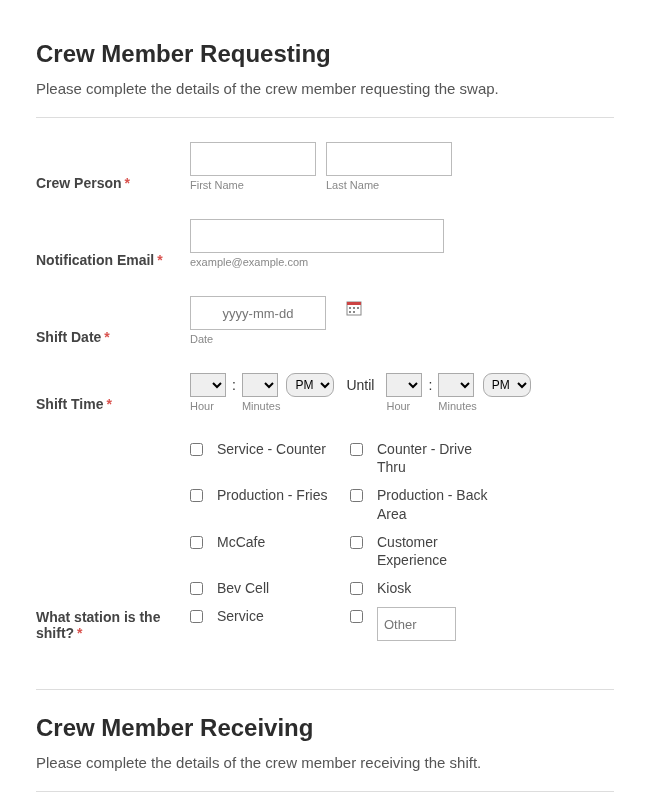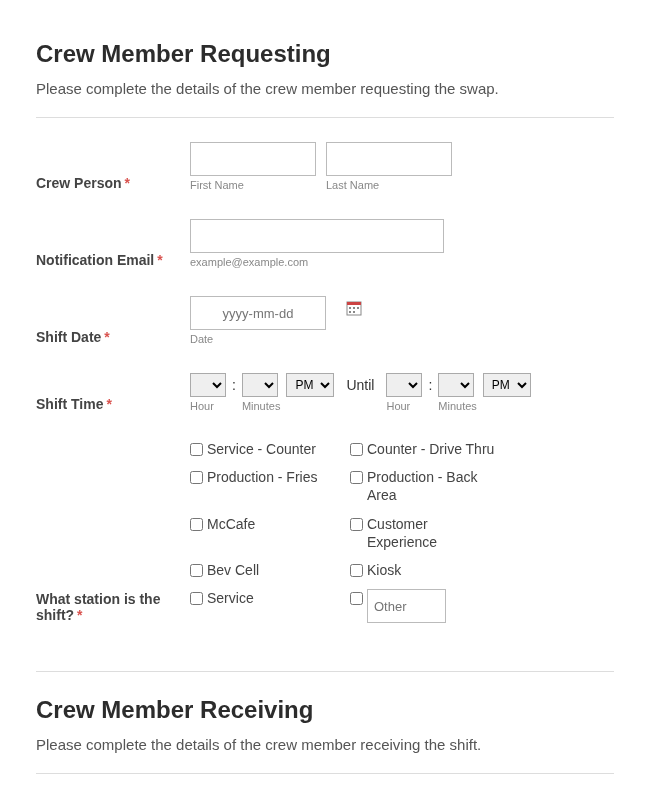--- a/index.html
+++ b/index.html
@@ -73,21 +73,21 @@
     }
     .inline-sel {
       border: 1px solid #aaa;
       background: #efefef;
       font-size: 12px;
       height: 24px;
       padding: 2px 4px;
     }
     .sel-hour { width: 36px; }
     .sel-min { width: 36px; }
-    .sel-ampm { width: 48px; }
+    .sel-ampm { width: 48px; border-radius: 9px; }
     .time-sep {
       padding: 0 6px;
       line-height: 24px;
       font-size: 14px;
       color: #333;
     }
     .until-label {
       padding: 0 12px;
       line-height: 24px;
       font-size: 14px;
@@ -110,21 +110,21 @@
     }
     .checkbox-grid {
       display: grid;
       grid-template-columns: 150px 150px;
       column-gap: 10px;
       row-gap: 10px;
     }
     .checkbox-item {
       display: flex;
       align-items: flex-start;
-      gap: 4px;
+      gap: 14px;
     }
     .checkbox-item input[type="checkbox"] {
       margin-top: 3px;
       width: 13px;
       height: 13px;
     }
     .checkbox-item span {
       font-size: 14px;
       color: #444;
       line-height: 1.3;

